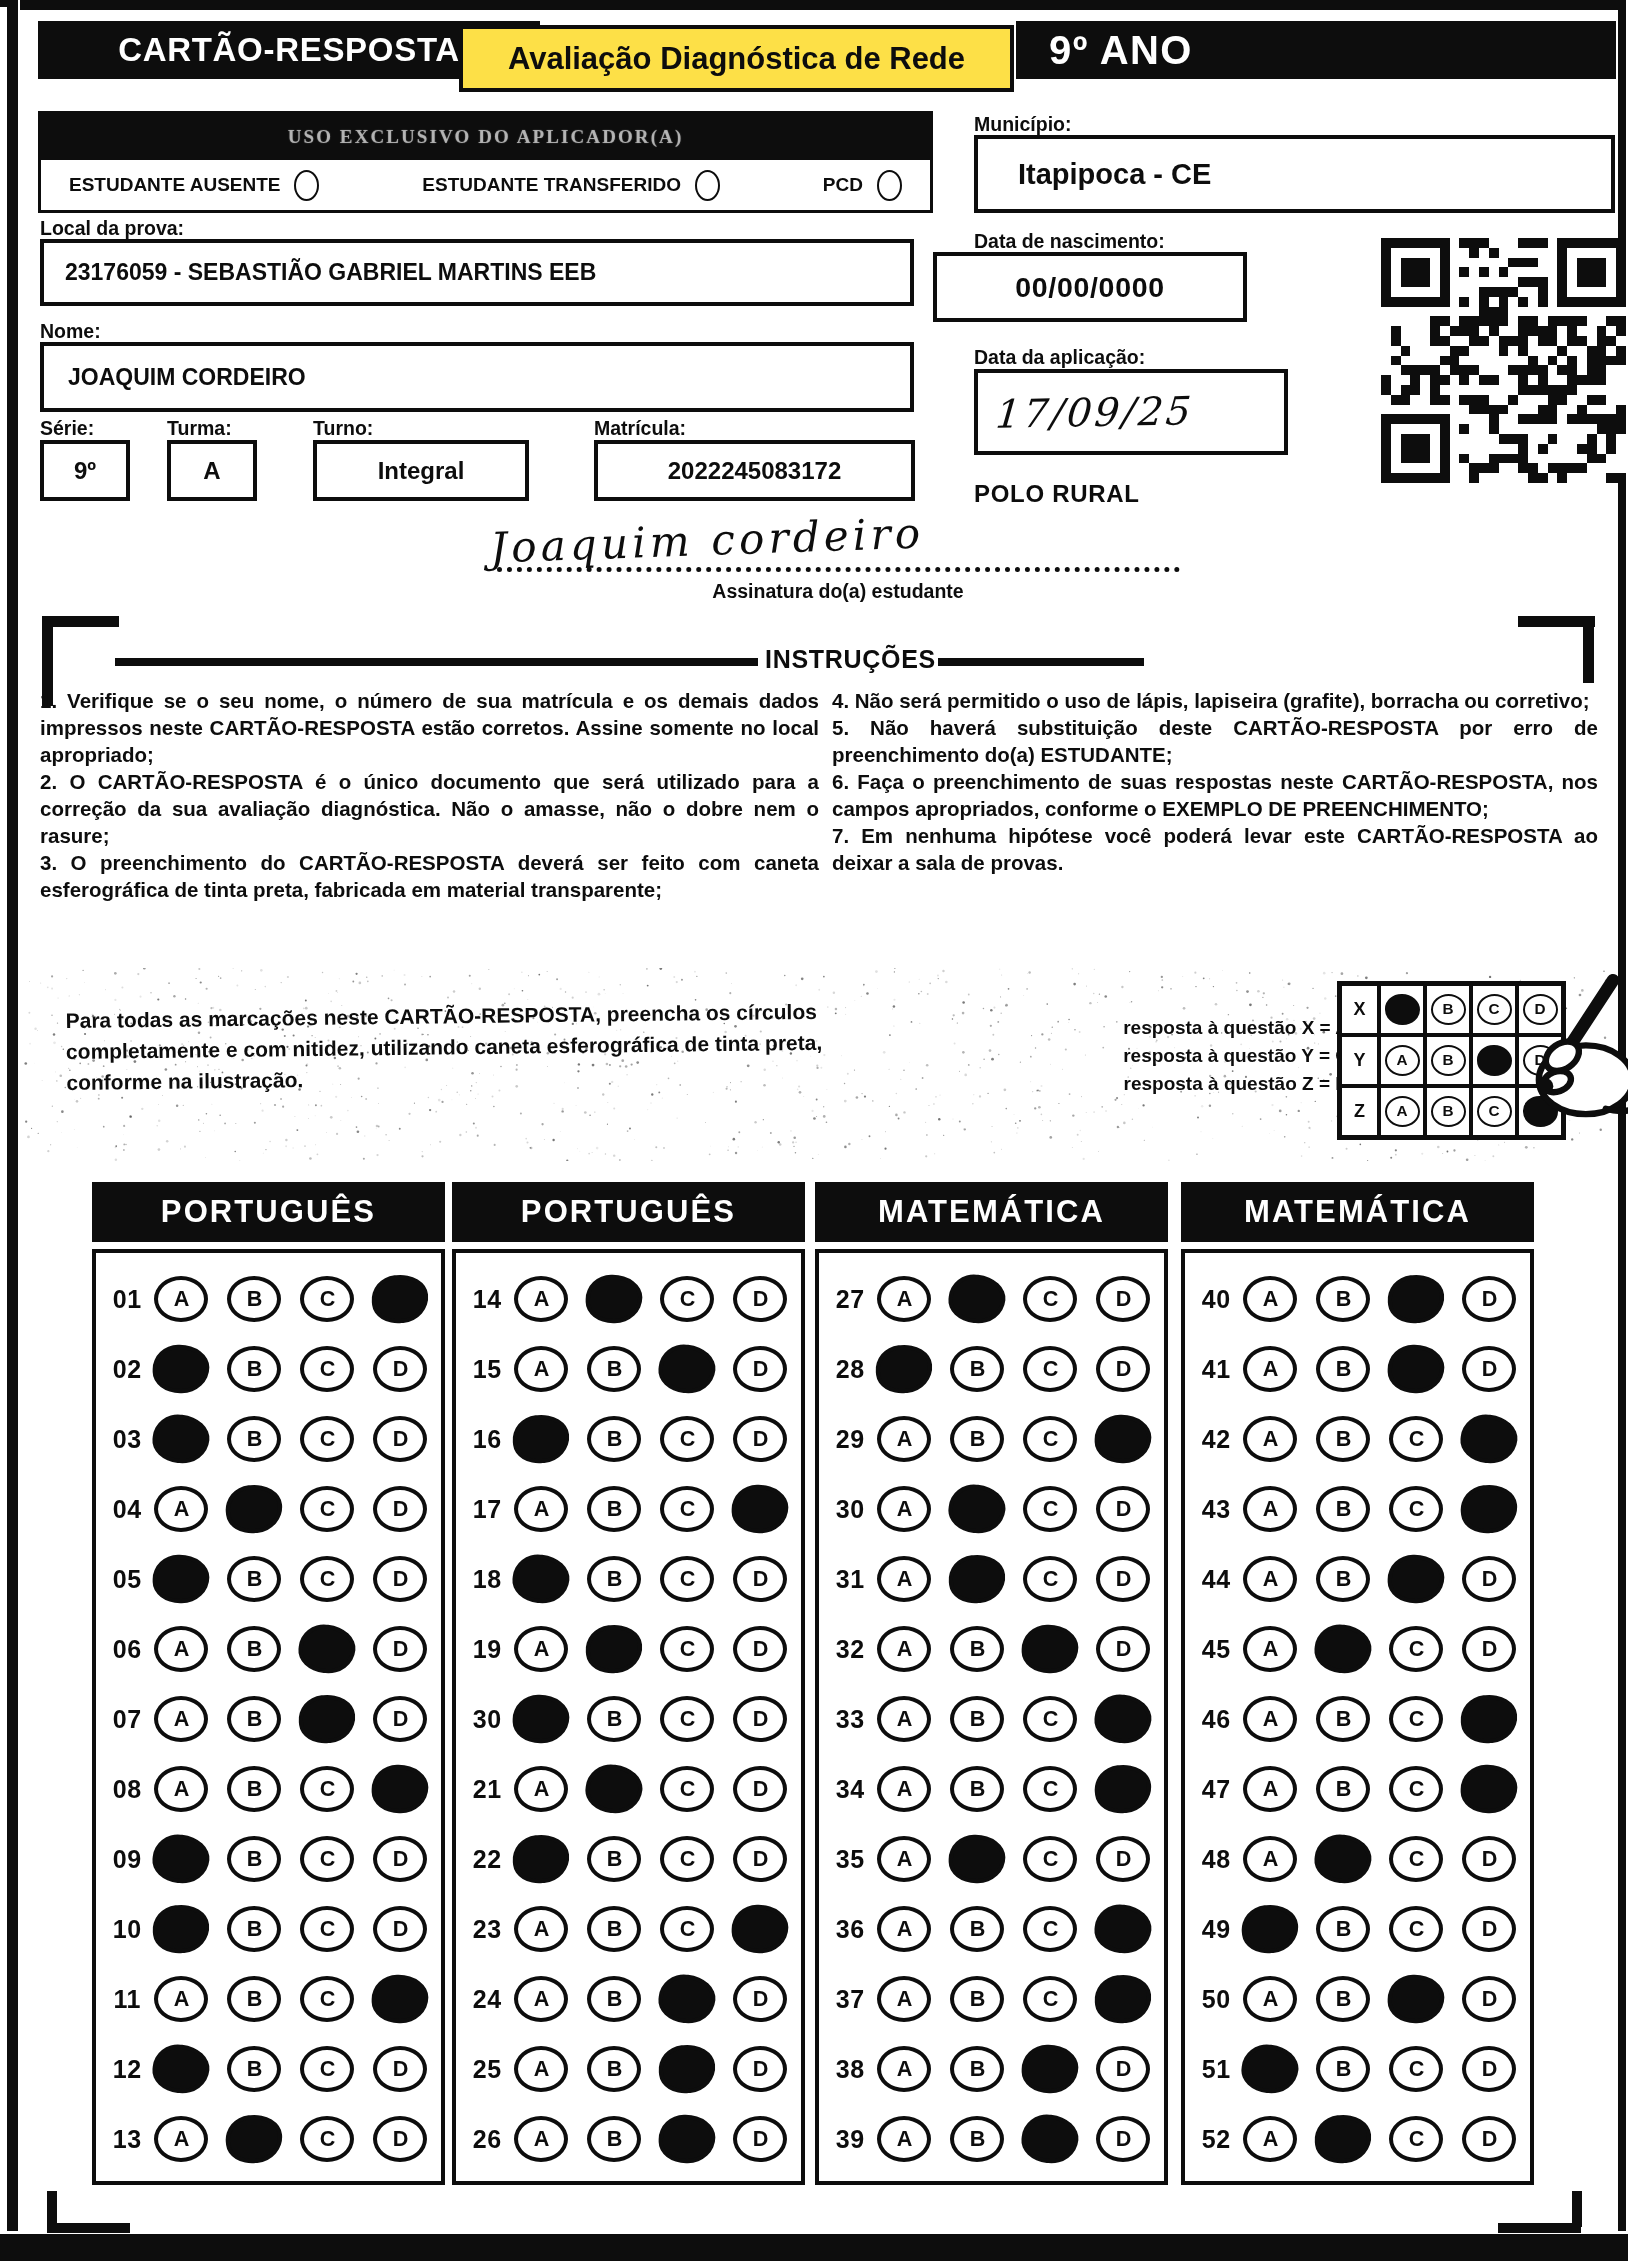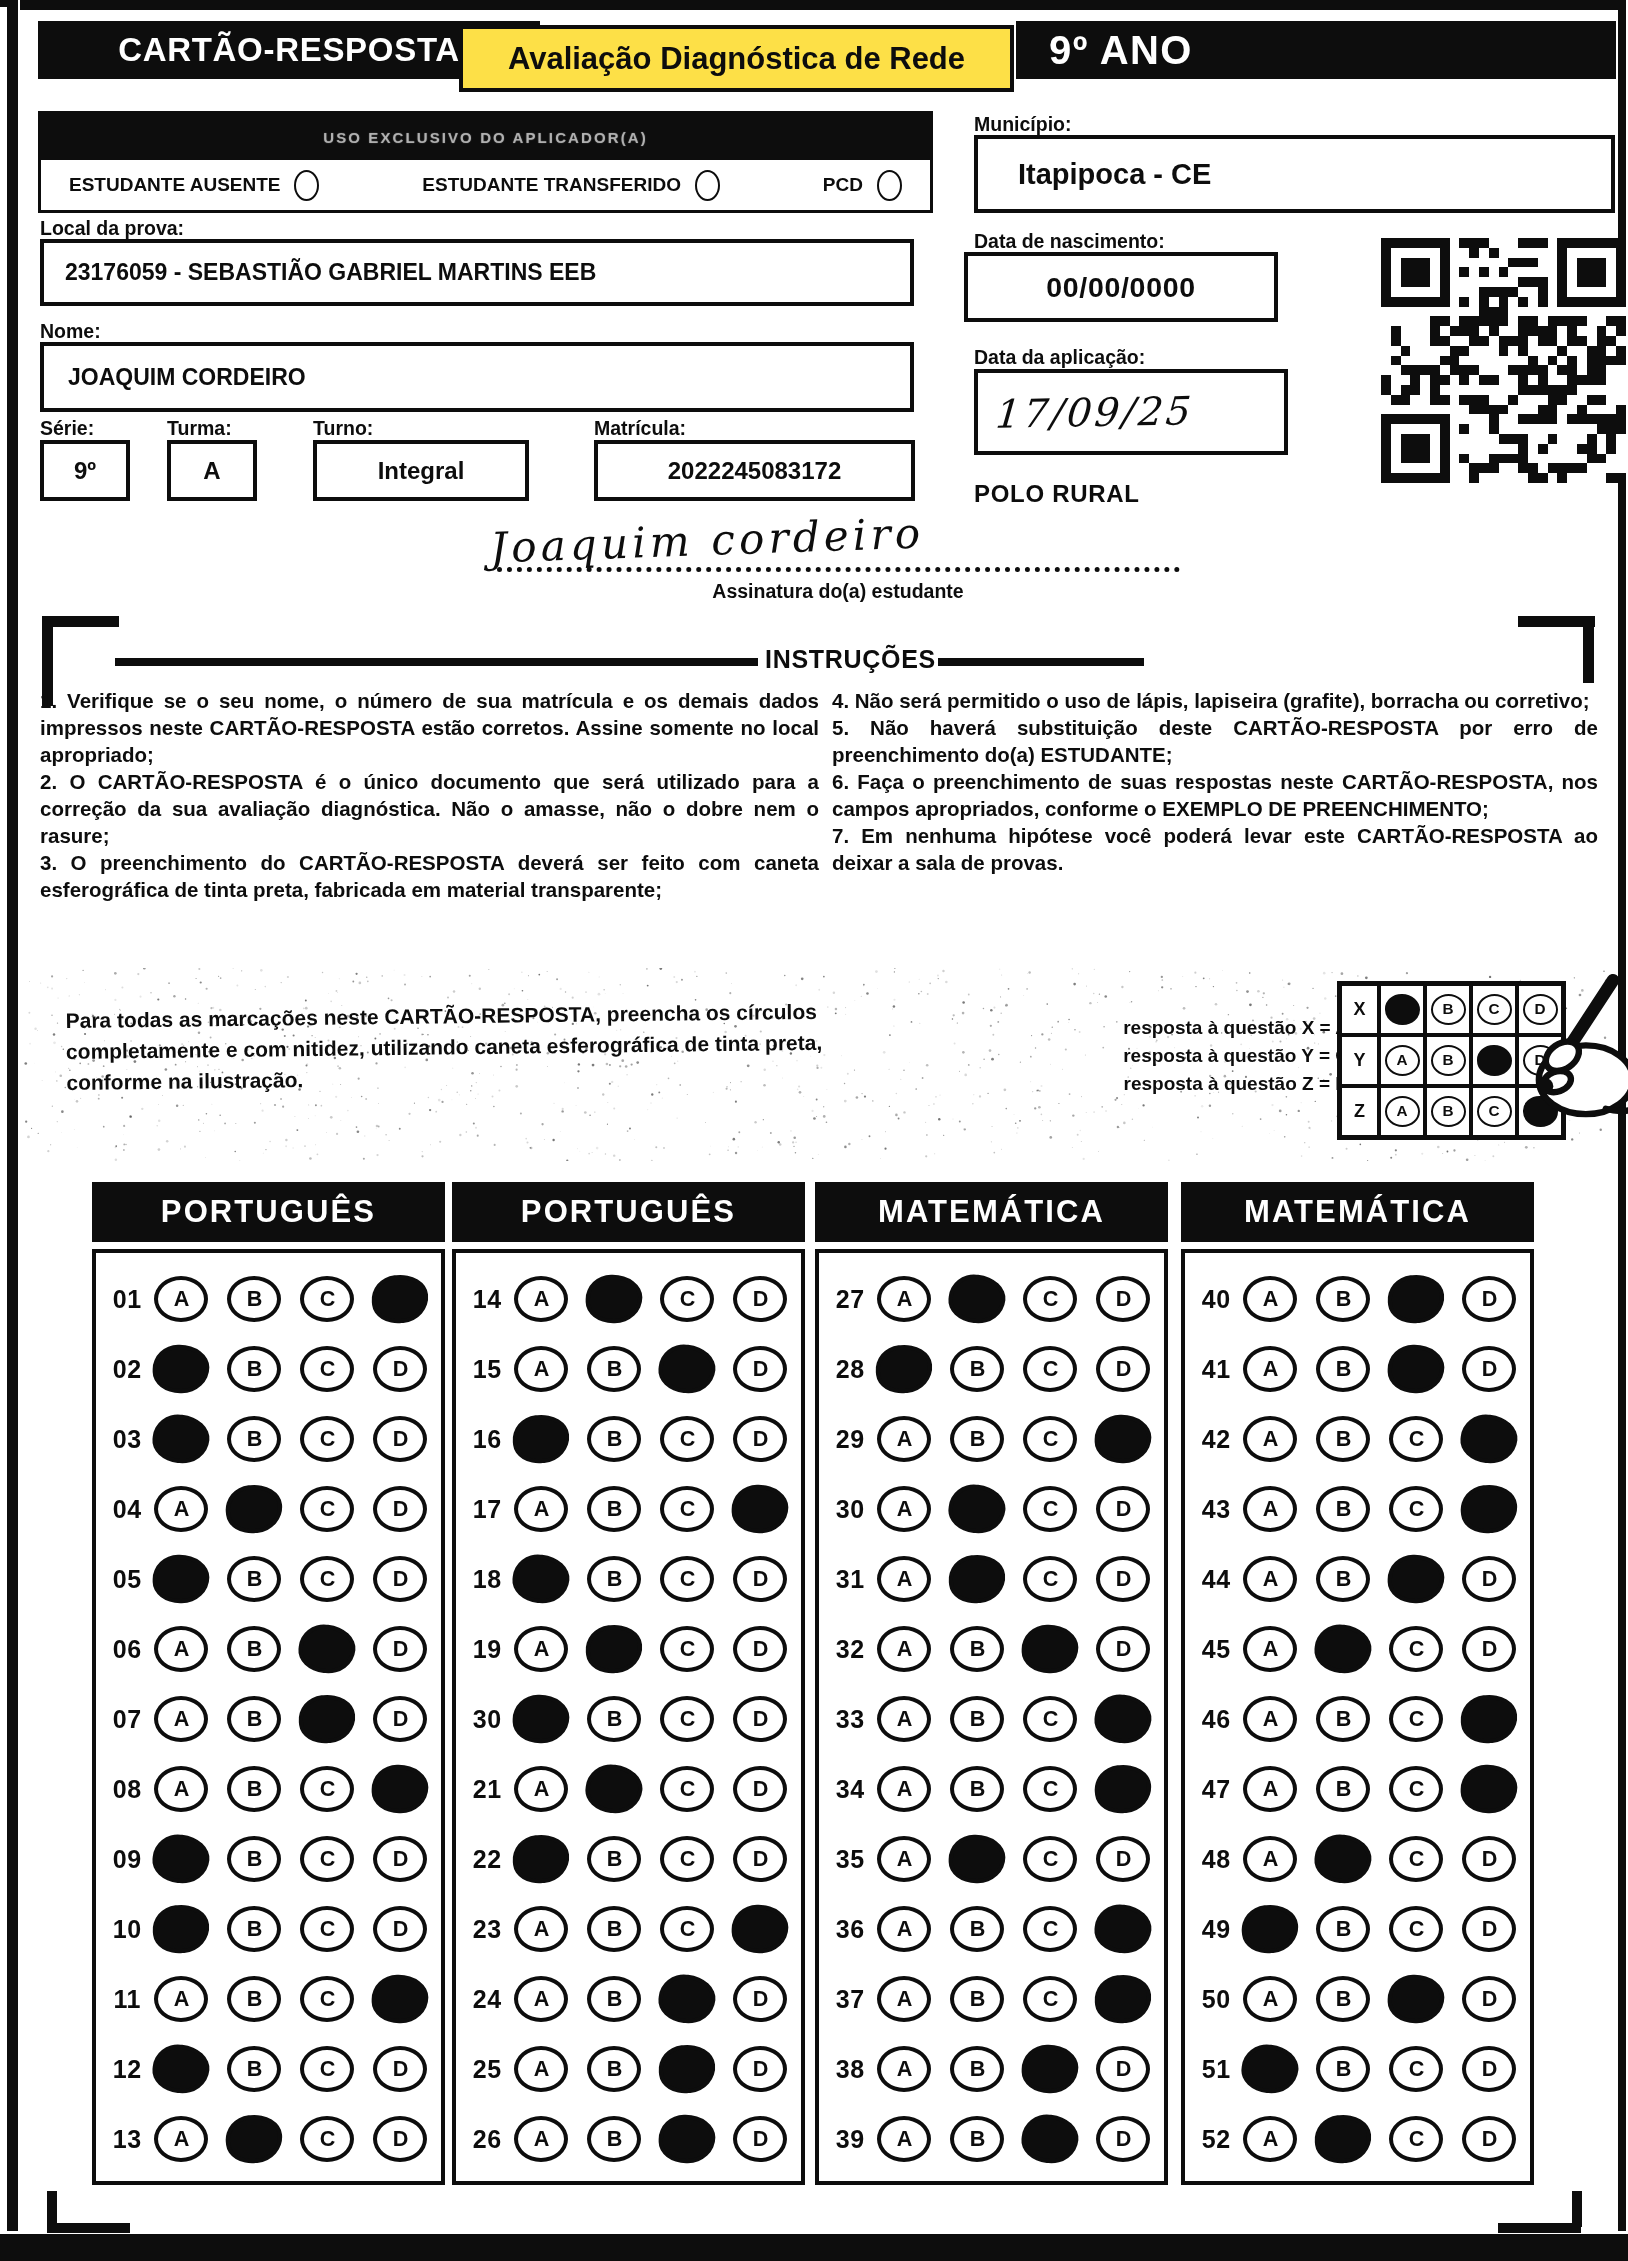--- a/index.html
+++ b/index.html
@@ -19,22 +19,22 @@
   .hdr-card { left: 38px; top: 21px; width: 502px; height: 58px; background: #0d0d0d; color: #fff;
               display: flex; align-items: center; justify-content: center; font-size: 33px; font-weight: 700; letter-spacing: 0.7px; }
   .hdr-exam { left: 459px; top: 25px; width: 555px; height: 67px; background: #fde047; border: 4.2px solid #0d0d0d;
               display: flex; align-items: center; justify-content: center; font-size: 31px; font-weight: 700; }
   .hdr-grade{ left: 1016px; top: 21px; width: 600px; height: 58px; background: #0d0d0d; color: #fff;
               display: flex; align-items: center; font-size: 40px; font-weight: 700; padding-left: 33px; letter-spacing: 1.4px; }
 
   
   .admin-box { left: 38px; top: 111px; width: 895px; border: 3.5px solid #0d0d0d; background: #fff; }
   .admin-head { height: 46px; background: #0d0d0d; display: flex; align-items: center; justify-content: center; }
-  .admin-head span { color: rgba(255,255,255,.55); font-size: 15px; font-weight: 700; letter-spacing: 2.1px;
-                     text-shadow: 0 0 1.4px rgba(255,255,255,.35); }
+  .admin-head span { color: rgba(255,255,255,.55); font-size: 19px; font-weight: 700; letter-spacing: 2.1px;
+                     text-shadow: 0 0 1.4px rgba(255,255,255,.35); font-family: Liberation Serif, serif; }
   .admin-row { height: 50px; display: flex; align-items: center; padding: 0 28px; justify-content: space-between; }
   .chk-group { display: flex; align-items: center; gap: 14px; }
   .chk-label { font-size: 19px; font-weight: 700; }
   .chk-circle { width: 25px; height: 31px; border: 2.8px solid #0d0d0d; border-radius: 50%; background: #fff; }
 
   .field-label { font-size: 19.5px; font-weight: 700; }
   .field-box { border: 4.2px solid #0d0d0d; background: #fff; display: flex; align-items: center; }
   .field-value { font-size: 23px; font-weight: 700; }
 
   .lbl-local { left: 40px; top: 217px; }
@@ -49,21 +49,21 @@
   .box-serie { left: 40px;  top: 440px; width: 90px; height: 61px; justify-content: center; }
   .box-turma { left: 167px; top: 440px; width: 90px; height: 61px; justify-content: center; }
   .box-turno { left: 313px; top: 440px; width: 216px; height: 61px; justify-content: center; }
   .box-matric{ left: 594px; top: 440px; width: 321px; height: 61px; justify-content: center; }
   .box-serie .field-value, .box-turma .field-value, .box-turno .field-value, .box-matric .field-value { font-size: 24px; }
 
   .lbl-munic { left: 974px; top: 113px; }
   .box-munic { left: 974px; top: 135px; width: 641px; height: 78px; padding-left: 40px; }
   .box-munic .field-value { font-size: 29px; }
   .lbl-nasc  { left: 974px; top: 230px; }
-  .box-nasc  { left: 964px; top: 252px; width: 314px; height: 70px; justify-content: center; }
+  .box-nasc  { left: 933px; top: 252px; width: 314px; height: 70px; justify-content: center; }
   .box-nasc .field-value { font-size: 28.5px; letter-spacing: 0.7px; }
   .lbl-aplic { left: 974px; top: 346px; }
   .box-aplic { left: 974px; top: 369px; width: 314px; height: 86px; padding-left: 18px; }
   .handwriting { font-family: "DejaVu Serif", serif; font-style: italic; font-weight: 500; }
   .aplic-value { font-size: 39px; transform: rotate(-1deg) skewX(-6deg); letter-spacing: 2.8px; }
   .qr { left: 1381px; top: 238px; width: 245px; height: 245px; }
   .polo { left: 974px; top: 480px; font-size: 24px; font-weight: 700; letter-spacing: 0.7px; }
 
   
   .sig-script { left: 490px; top: 516px; font-size: 42px; transform: rotate(-2deg); letter-spacing: 4.2px; white-space: nowrap; }

